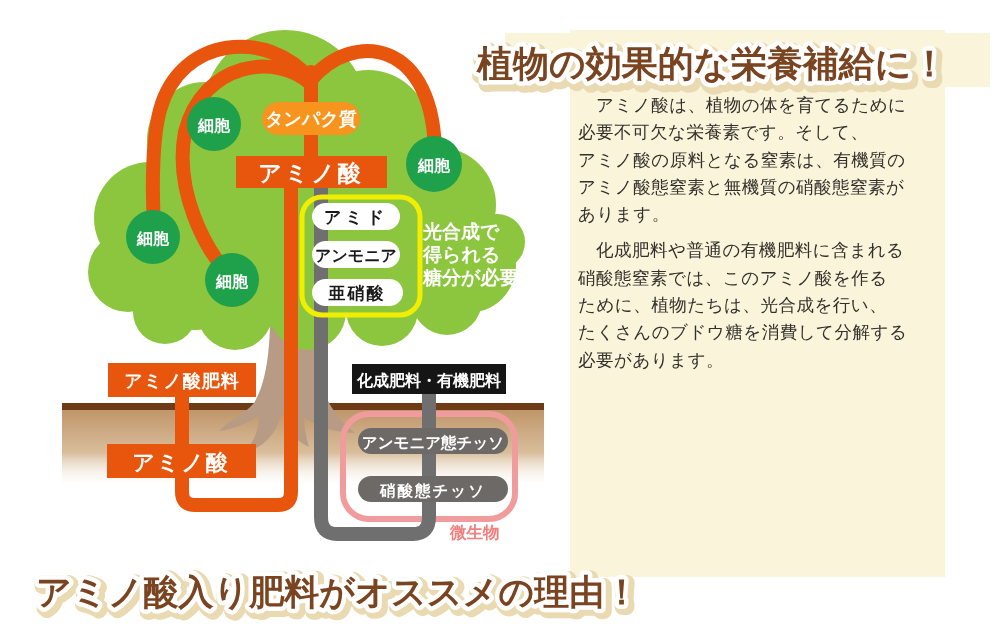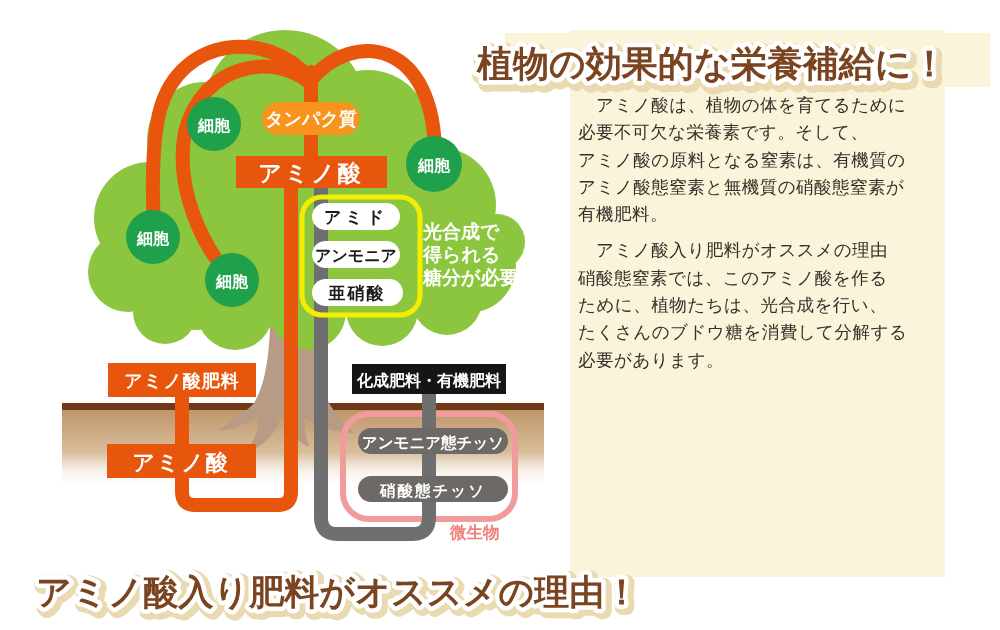--- a/index.html
+++ b/index.html
@@ -21,22 +21,22 @@
 
 <div id="stage">
 
   <div class="panel"></div>
 
   <div class="paras">
     <p>　アミノ酸は、植物の体を育てるために
 必要不可欠な栄養素です。そして、
 アミノ酸の原料となる窒素は、有機質の
 アミノ酸態窒素と無機質の硝酸態窒素が
-有機肥料。</p>
-    <p>　アミノ酸入り肥料がオススメの理由
+あります。</p>
+    <p>　化成肥料や普通の有機肥料に含まれる
 硝酸態窒素では、このアミノ酸を作る
 ために、植物たちは、光合成を行い、
 たくさんのブドウ糖を消費して分解する
 必要があります。</p>
   </div>
 
   <svg width="1000" height="630" viewBox="0 0 1000 630" style="position:absolute;left:0;top:0;">
 
     <defs>
       <linearGradient id="soil" x1="0" y1="0" x2="0" y2="1">

